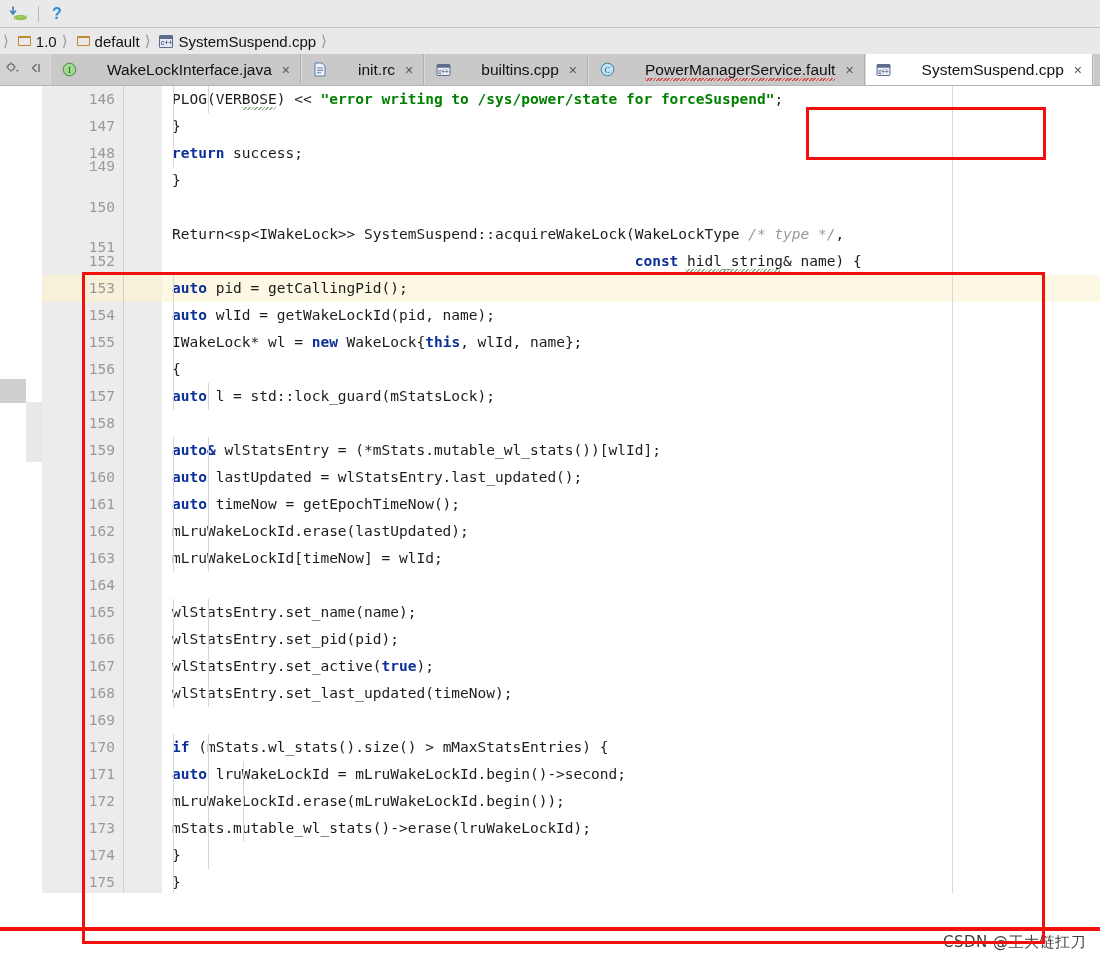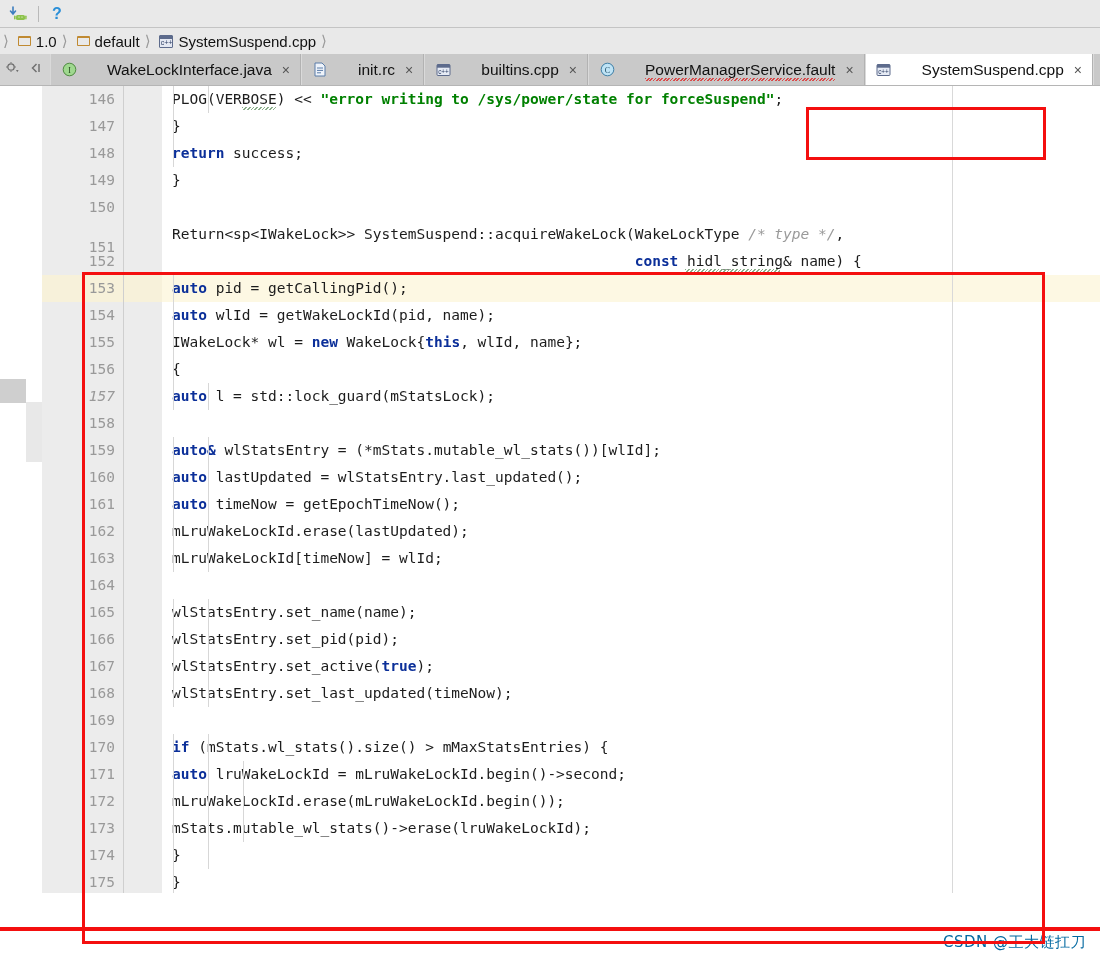--- a/index.html
+++ b/index.html
@@ -267,21 +267,21 @@
     background: #f40f0f;
     z-index: 40;
     pointer-events: none;
   }
 
   
   .watermark {
     position: absolute;
     right: 14px; bottom: 12px;
     font-size: 15px;
-    color: #0369a1;
+    color: #404040;
     letter-spacing: .5px;
     z-index: 30;
     white-space: nowrap;
     font-family: "DejaVu Sans", sans-serif;
   }
 </style>
 </head>
 <body>
 
 <div id="app">
@@ -417,29 +417,29 @@
     <div class="leftstripe2">
       <div class="stripe2-block" style="top:316px;"></div>
     </div>
 
     <div class="gutter">
       <div id="gutter-hl" class="hl-gutter" style="top: 189px;"></div>
       <div id="lnums">
           <div class="lnum" style="top: 0px;">146</div>
           <div class="lnum" style="top: 27px;">147</div>
           <div class="lnum" style="top: 54px;">148</div>
-          <div class="lnum" style="top: 81px;">149</div>
+          <div class="lnum" style="top: 68px; font-family: Liberation Mono, monospace;">149</div>
           <div class="lnum" style="top: 108px;">150</div>
           <div class="lnum" style="top: 148px;">151</div>
           <div class="lnum" style="top: 162px;">152</div>
           <div class="lnum" style="top: 189px;">153</div>
           <div class="lnum" style="top: 216px;">154</div>
           <div class="lnum" style="top: 243px;">155</div>
           <div class="lnum" style="top: 270px;">156</div>
-          <div class="lnum" style="top: 297px; font-style: italic;">157</div>
+          <div class="lnum" style="top: 297px;">157</div>
           <div class="lnum" style="top: 324px;">158</div>
           <div class="lnum" style="top: 351px;">159</div>
           <div class="lnum" style="top: 378px;">160</div>
           <div class="lnum" style="top: 405px;">161</div>
           <div class="lnum" style="top: 432px;">162</div>
           <div class="lnum" style="top: 459px;">163</div>
           <div class="lnum" style="top: 486px;">164</div>
           <div class="lnum" style="top: 513px;">165</div>
           <div class="lnum" style="top: 540px;">166</div>
           <div class="lnum" style="top: 567px;">167</div>

